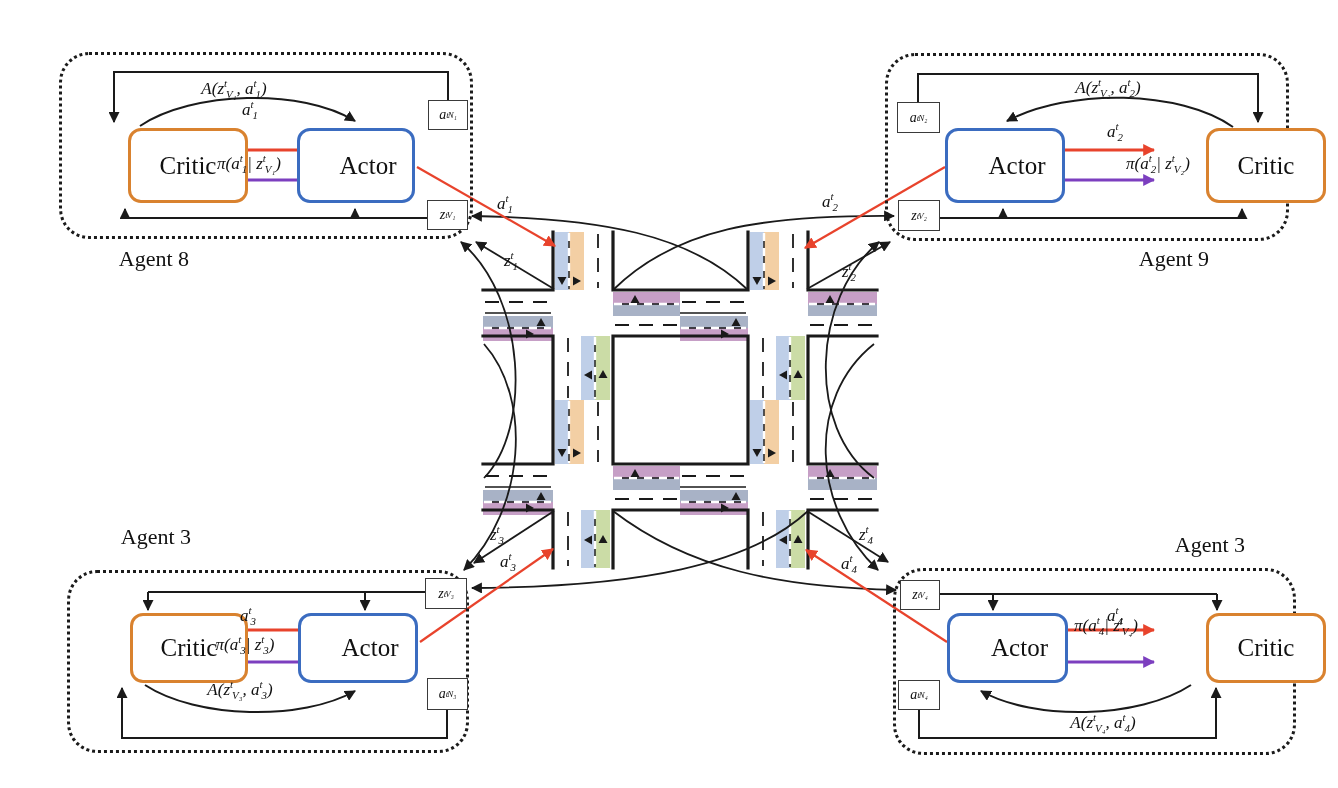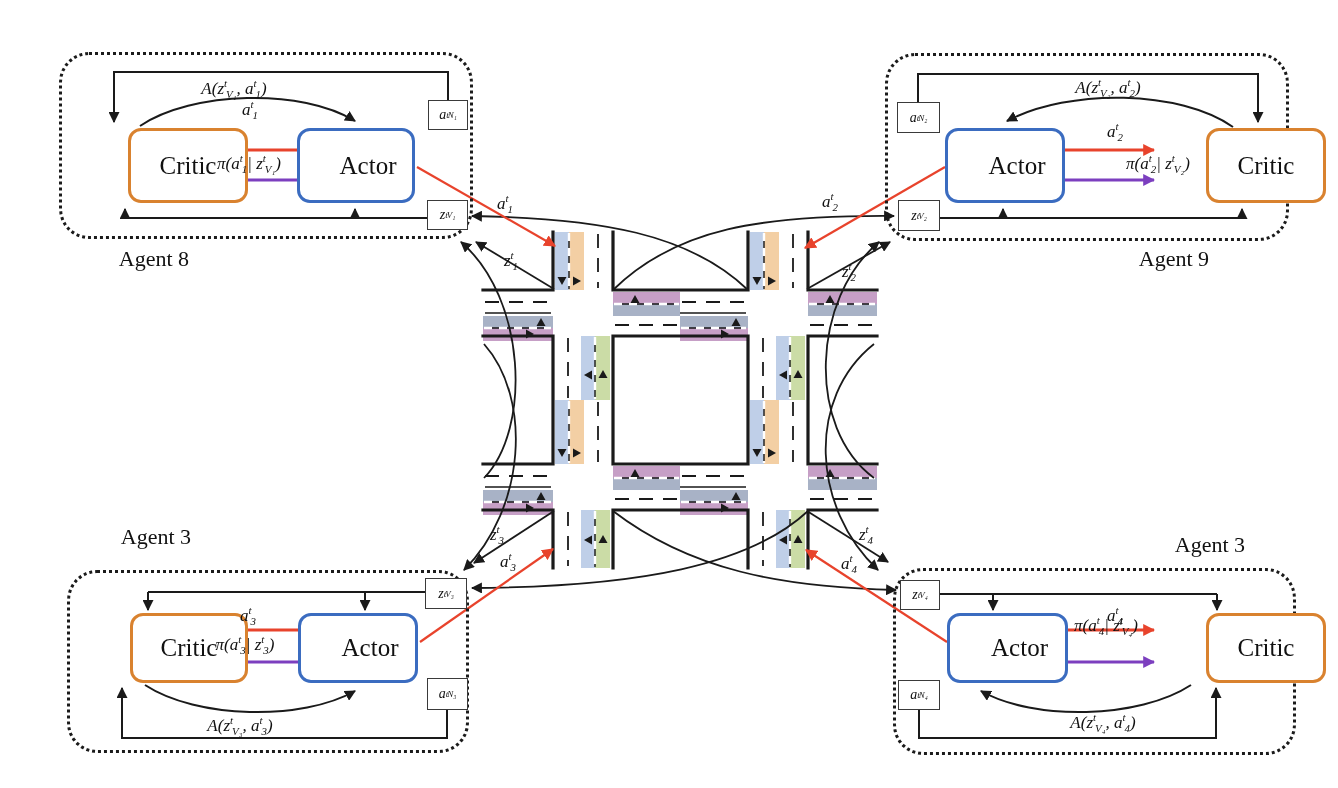--- a/index.html
+++ b/index.html
@@ -247,21 +247,21 @@
   <div class="smallbox" style="left:898px;top:680px;width:42px;height:30px">a<sup>t</sup><sub>N₄</sub></div>
 
   <span class="mlabel" style="left:144px;top:79px;width:180px">A(z<sup>t</sup><sub>V₁</sub>, a<sup>t</sup><sub>1</sub>)</span>
   <span class="mlabel" style="left:205px;top:100px;width:90px">a<sup>t</sup><sub>1</sub></span>
   <span class="mlabel" style="left:159px;top:154px;width:180px">π(a<sup>t</sup><sub>1</sub>| z<sup>t</sup><sub>V₁</sub>)</span>
 
   <span class="mlabel" style="left:1018px;top:78px;width:180px">A(z<sup>t</sup><sub>V₂</sub>, a<sup>t</sup><sub>2</sub>)</span>
   <span class="mlabel" style="left:1070px;top:122px;width:90px">a<sup>t</sup><sub>2</sub></span>
   <span class="mlabel" style="left:1068px;top:154px;width:180px">π(a<sup>t</sup><sub>2</sub>| z<sup>t</sup><sub>V₂</sub>)</span>
 
-  <span class="mlabel" style="left:150px;top:716px;width:180px">A(z<sup>t</sup><sub>V₃</sub>, a<sup>t</sup><sub>3</sub>)</span>
+  <span class="mlabel" style="left:150px;top:680px;width:180px">A(z<sup>t</sup><sub>V₃</sub>, a<sup>t</sup><sub>3</sub>)</span>
   <span class="mlabel" style="left:203px;top:606px;width:90px">a<sup>t</sup><sub>3</sub></span>
   <span class="mlabel" style="left:155px;top:635px;width:180px">π(a<sup>t</sup><sub>3</sub>| z<sup>t</sup><sub>3</sub>)</span>
 
   <span class="mlabel" style="left:1013px;top:713px;width:180px">A(z<sup>t</sup><sub>V₄</sub>, a<sup>t</sup><sub>4</sub>)</span>
   <span class="mlabel" style="left:1070px;top:606px;width:90px">a<sup>t</sup><sub>4</sub></span>
   <span class="mlabel" style="left:1016px;top:616px;width:180px">π(a<sup>t</sup><sub>4</sub>| z<sup>t</sup><sub>V₄</sub>)</span>
 
   <span class="mlabel" style="left:480px;top:194px;width:50px">a<sup>t</sup><sub>1</sub></span>
   <span class="mlabel" style="left:486px;top:251px;width:50px">z<sup>t</sup><sub>1</sub></span>
   <span class="mlabel" style="left:805px;top:192px;width:50px">a<sup>t</sup><sub>2</sub></span>

